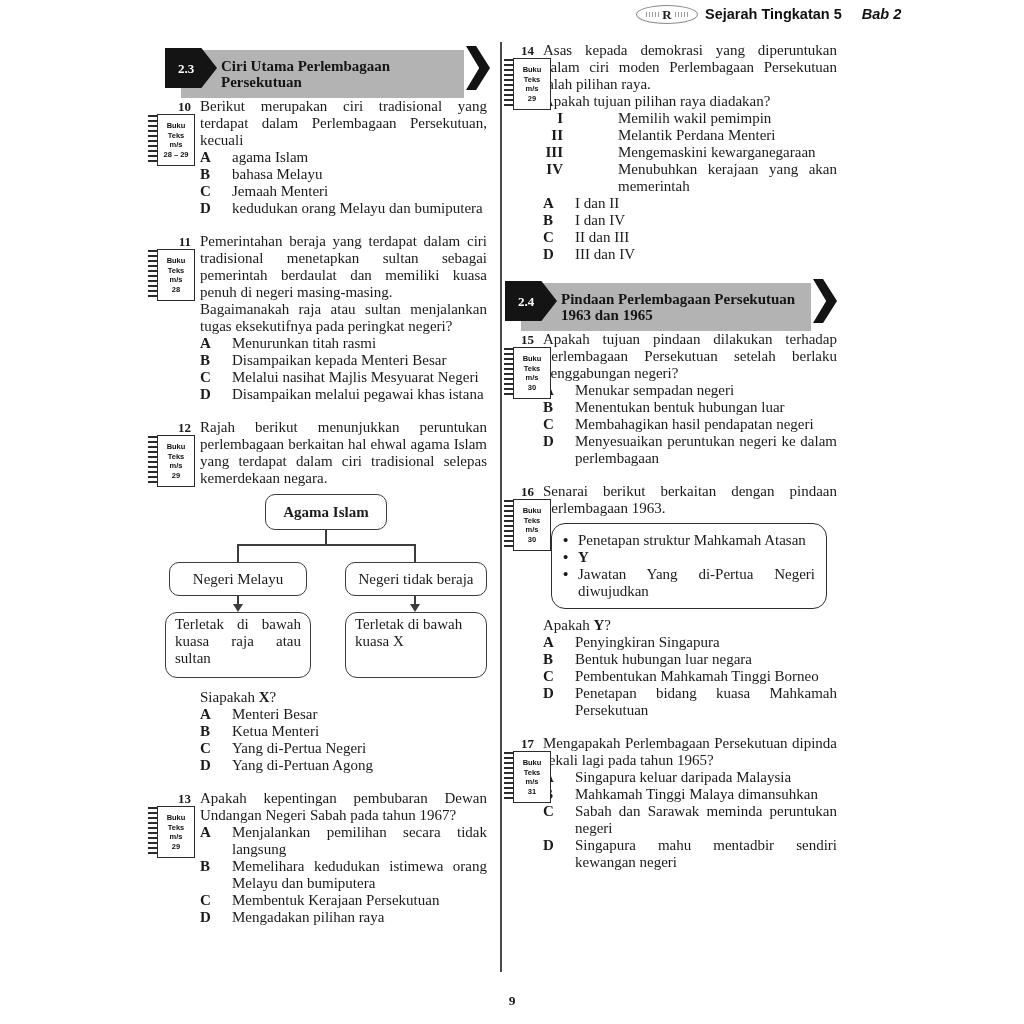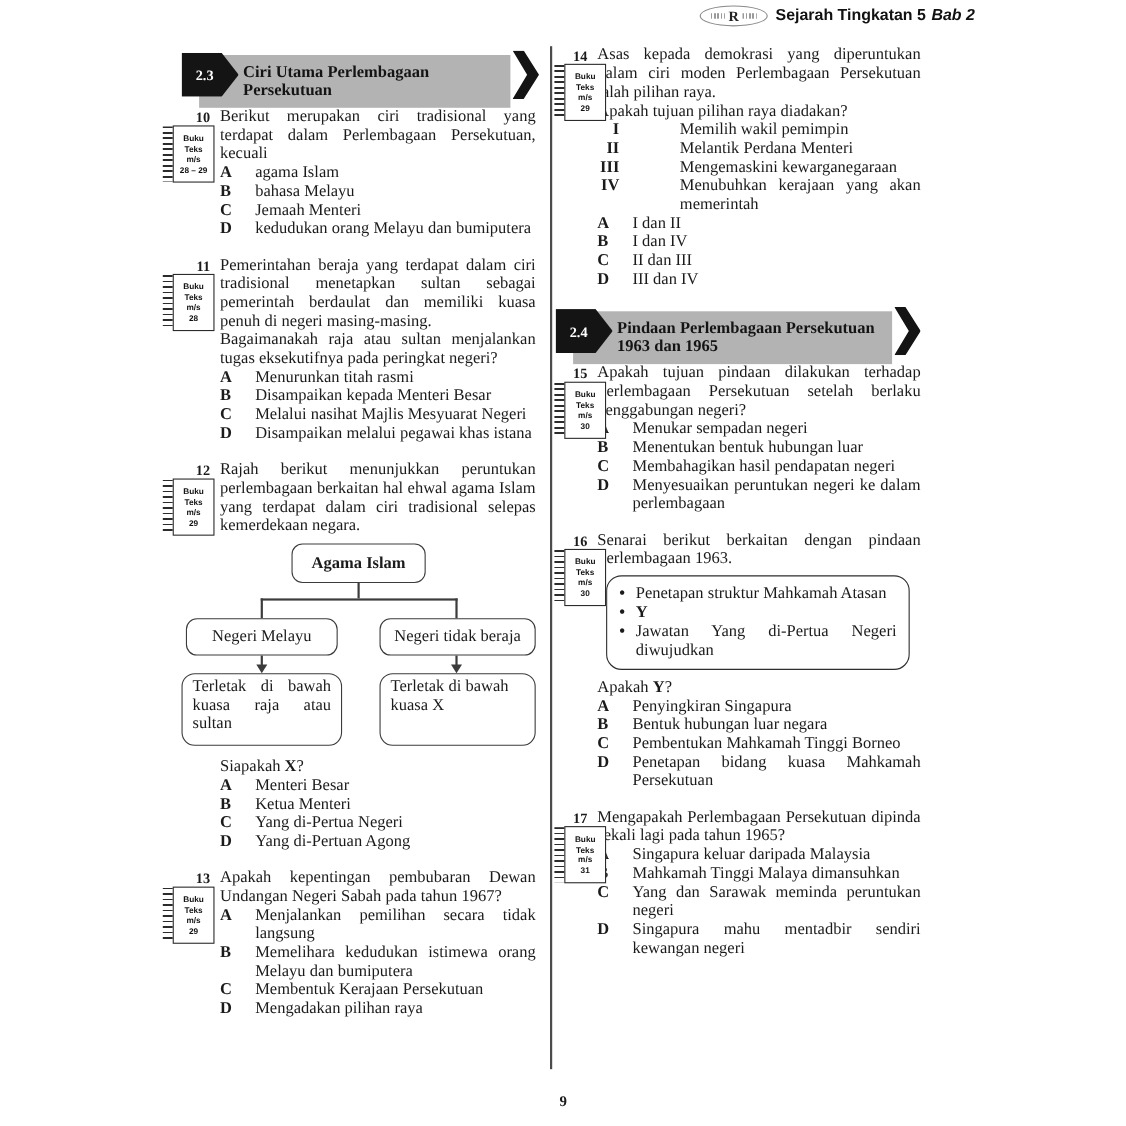--- a/index.html
+++ b/index.html
@@ -12,21 +12,21 @@
 
   
   .logo { position:absolute; left:636px; top:5px; width:62px; height:19px;
     border:1.5px solid #8a8a8a; border-radius:50%; box-sizing:border-box;
     display:flex; align-items:center; justify-content:center; gap:3px; background:#fff; }
   .logo-script { width:13px; height:5px;
     background:repeating-linear-gradient(90deg,#9a9a9a 0 1.5px, transparent 1.5px 3px); }
   .logo-r { font-weight:bold; font-size:13px; line-height:13px; color:#222; }
   .header-title { position:absolute; left:705px; top:6px; white-space:nowrap;
     font-family:"Liberation Sans", sans-serif; font-weight:bold; font-size:14.5px; color:#111; }
-  .header-title .chapter { font-style:italic; margin-left:5px; }
+  .header-title .chapter { font-style:italic; margin-left:20px; }
 
   .divider { position:absolute; left:500px; top:42px; width:1.5px; height:930px; background:#4b4b4b; }
   .pagenum { position:absolute; left:0; right:0; top:993px; text-align:center;
     font-weight:bold; font-size:13.5px; }
 
   
   .col { position:absolute; font-size:15px; line-height:17px; }
   .col-left  { left:200px; top:46px; width:287px; }
   .col-right { left:543px; top:42px; width:294px; }
 
@@ -413,21 +413,21 @@
       <div class="opt">
         <span class="letter">A</span>
         <span class="otext">Singapura keluar daripada Malaysia</span>
       </div>
       <div class="opt">
         <span class="letter">B</span>
         <span class="otext">Mahkamah Tinggi Malaya dimansuhkan</span>
       </div>
       <div class="opt">
         <span class="letter">C</span>
-        <span class="otext">Yang dan Sarawak meminda peruntukan negeri</span>
+        <span class="otext">Sabah dan Sarawak meminda peruntukan negeri</span>
       </div>
       <div class="opt">
         <span class="letter">D</span>
         <span class="otext">Singapura mahu mentadbir sendiri kewangan negeri</span>
       </div>
     </div>
 
   </div>
 </div>
 

